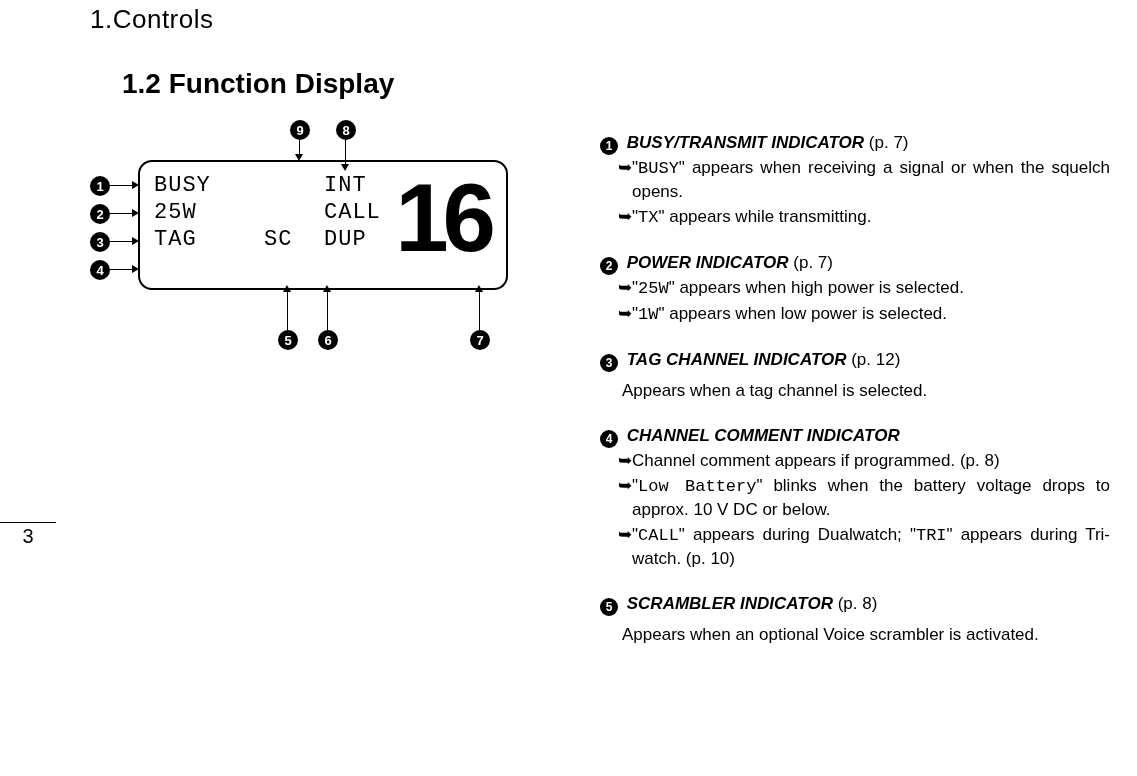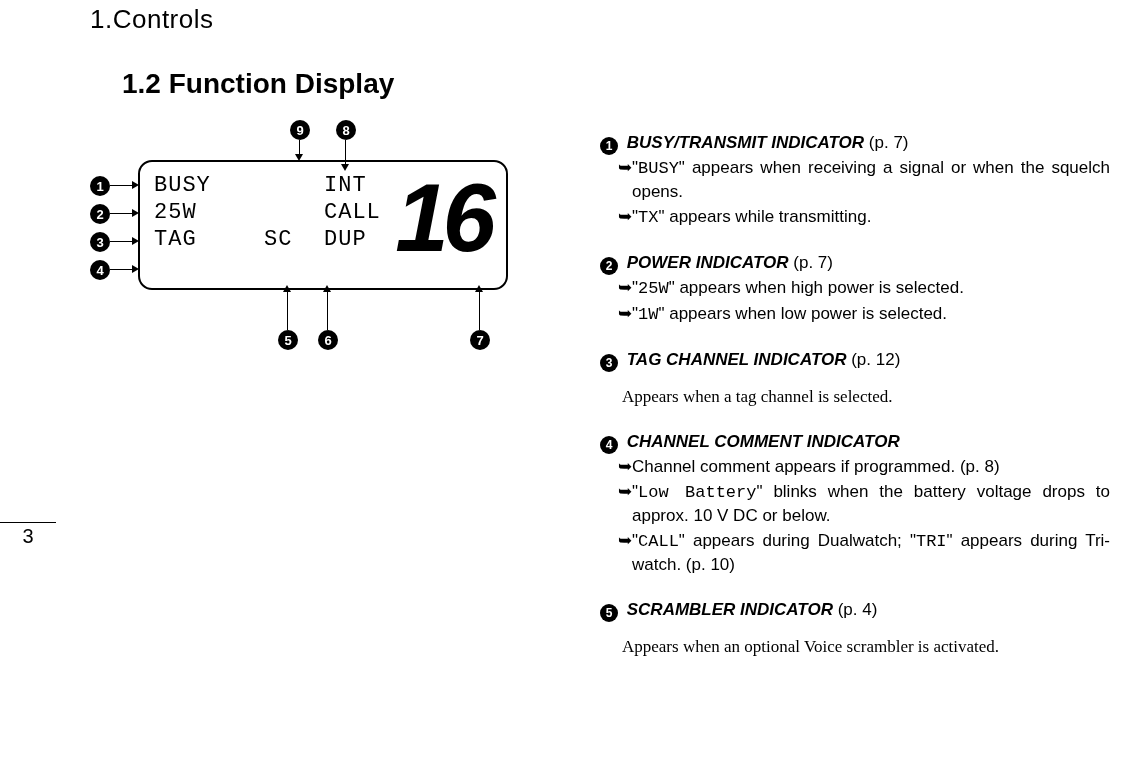--- a/index.html
+++ b/index.html
@@ -63,21 +63,20 @@
     letter-spacing: 1px;
     height: 100%;
   }
   .lcd-grid span { align-self: center; }
   .lcd-big {
     position: absolute;
     right: 16px;
     top: 8px;
     font-family: "Arial Black", "Helvetica", sans-serif;
     font-size: 96px;
-    font-style: italic;
     font-weight: 900;
     line-height: 1;
     letter-spacing: -6px;
   }
 
   
   .num-circle {
     position: absolute;
     width: 20px;
     height: 20px;
@@ -154,23 +153,22 @@
   .sub .arrow {
     display: inline-block;
     width: 14px;
     text-indent: 0;
   }
   .dot {
     font-family: "Courier New", monospace;
     white-space: pre;
   }
   .plain {
-    margin-top: 14px;
+    margin-top: 8px;
     padding-left: 22px;
-    font-family: Liberation Serif, serif;
   }
 
   
   .page-footer {
     position: absolute;
     left: 0;
     bottom: 28px;
     width: 56px;
     border-top: 1px solid #000;
     text-align: center;
@@ -289,21 +287,21 @@
         <span class="arrow">➥</span><span>"</span><span class="dot">Low Battery</span><span>" blinks when the battery voltage drops to approx. 10 V DC or below.</span>
       </div>
       <div class="sub">
         <span class="arrow">➥</span><span>"</span><span class="dot">CALL</span><span>" appears during Dualwatch; "</span><span class="dot">TRI</span><span>" appears during Tri-watch. (p. 10)</span>
       </div>
     </div>
 
     <div class="item">
       <span class="item-head">
         <span class="circle">5</span>
-        <span class="item-title">SCRAMBLER INDICATOR</span><span class="item-ref"> (p. 4)</span>
+        <span class="item-title">SCRAMBLER INDICATOR</span><span class="item-ref"> (p. 8)</span>
       </span>
       <div class="plain">Appears when an optional Voice scrambler is activated.</div>
     </div>
 
   </div>
 
   <div class="page-footer">3</div>
 
 </div>
 

